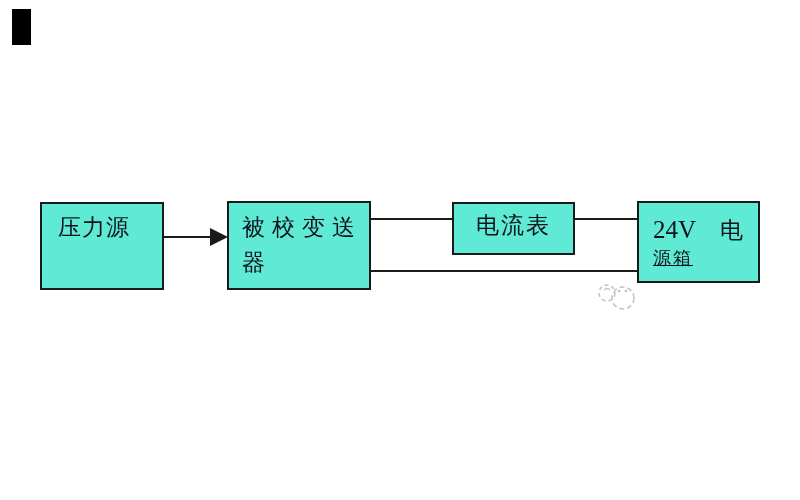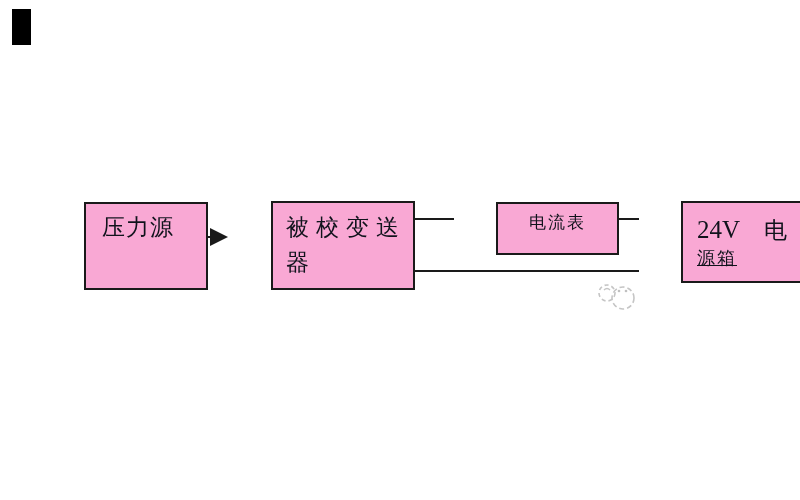--- a/index.html
+++ b/index.html
@@ -21,40 +21,39 @@
     left: 12px;
     top: 9px;
     width: 19px;
     height: 36px;
     background: #000000;
   }
   .dbox {
     position: absolute;
     box-sizing: border-box;
     border: 2px solid #1a1a1a;
-    background: #f9a8d4;
+    background: #5eead4;
     z-index: 2;
-    margin-left: 44px;
   }
   .dbox span, .dbox .l1row {
     position: absolute;
     line-height: 1;
     white-space: nowrap;
   }
   #box-pressure   { left: 40px;  top: 202px; width: 124px; height: 88px; }
   #box-transmitter{ left: 227px; top: 201px; width: 144px; height: 89px; }
   #box-ammeter    { left: 452px; top: 202px; width: 123px; height: 53px; }
   #box-power      { left: 637px; top: 201px; width: 123px; height: 82px; padding-left: 23px; }
 
   #box-pressure .label { left: 16px; top: 12px; font-size: 23px; letter-spacing: 1px; }
 
   #box-transmitter .l1 { left: 13px; top: 13px; font-size: 23px; letter-spacing: 7px; }
   #box-transmitter .l2 { left: 13px; top: 48px; font-size: 23px; }
 
-  #box-ammeter .label { left: 0; right: 0; top: 10px; text-align: center; font-size: 17px; letter-spacing: 2px; }
+  #box-ammeter .label { left: 0; right: 0; top: 10px; text-align: center; font-size: 23px; letter-spacing: 2px; }
 
   #box-power .l1row {
     left: 14px; right: 15px; top: 14px;
     display: flex; justify-content: space-between; align-items: baseline;
   }
   #box-power .l1a { font-size: 25px; }
   #box-power .l1b { font-size: 23px; }
   #box-power .l2 { left: 14px; top: 46px; font-size: 18px; letter-spacing: 2px; text-decoration: underline; }
 
   .hline {

